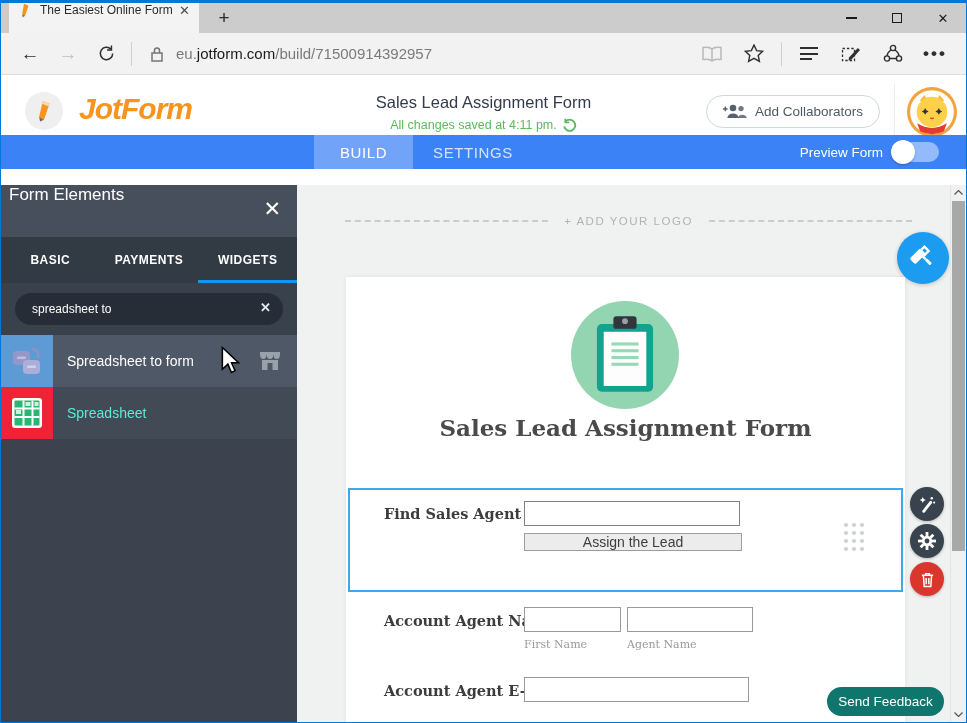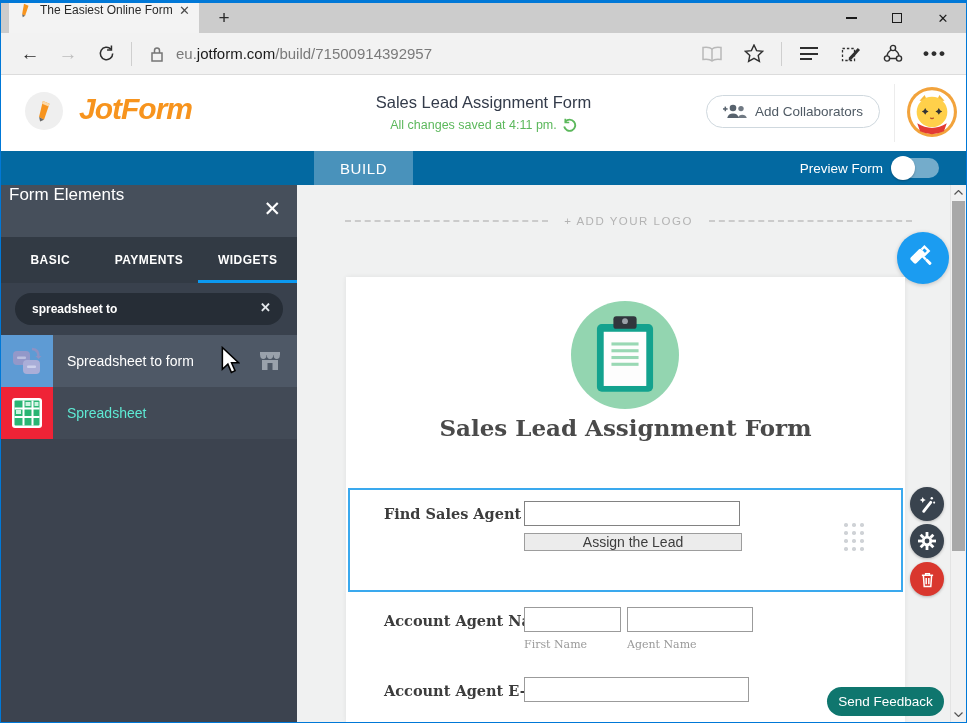--- a/index.html
+++ b/index.html
@@ -48,42 +48,42 @@
   .hdr-center{position:absolute;left:0;right:0;top:18px;text-align:center}
   .hdr-title{font-size:16.5px;color:#333b4a}
   .hdr-status{margin-top:6px;font-size:12.5px;color:#5cb85c;display:inline-flex;align-items:center;gap:5px}
   .collab-btn{position:absolute;right:86px;top:20px;height:33px;border-radius:17px;
     border:1px solid #cfd8de;background:#fff;display:flex;align-items:center;gap:8px;
     padding:0 16px;font-size:13.5px;color:#4f5a64}
   .hdr-vdiv{position:absolute;right:71px;top:9px;height:58px;width:1px;background:#ececec}
   .avatar{position:absolute;right:9px;top:12px;width:50px;height:50px;border-radius:50%;overflow:hidden}
 
   
-  .orangebar{position:absolute;top:150px;left:0;right:0;height:34px;background:#0369a1}
+  .orangebar{position:absolute;top:134px;left:0;right:0;height:34px;background:#3b82f6}
   .obar-tab{position:absolute;top:0;height:34px;display:flex;align-items:center;justify-content:center;
     font-size:15px;font-weight:300;letter-spacing:.6px;color:rgba(255,255,255,.78)}
   .obar-tab.active{background:rgba(255,255,255,.28);color:#fff}
   .preview{position:absolute;right:27px;top:0;height:34px;display:flex;align-items:center;gap:10px}
   .preview-label{color:#fff;font-size:13.5px;font-weight:300}
   .toggle{position:relative;width:46px;height:20px;border-radius:10px;background:rgba(255,255,255,.45)}
   .toggle-knob{position:absolute;left:-2px;top:-2px;width:24px;height:24px;border-radius:50%;
     background:#fff;box-shadow:0 1px 2px rgba(0,0,0,.25)}
 
   
   .sidebar{position:absolute;top:184px;left:0;width:296px;bottom:0;background:#3c434f}
   .sb-header{position:relative;height:52px;background:#464f5b;display:flex;align-items:flex-start;padding:0 8px}
   .sb-title{color:#fff;font-size:17px;font-weight:300}
   .sb-close{position:absolute;right:16px;top:12px;color:#fff;font-size:21px;font-weight:300}
   .sb-tabs{position:relative;height:46px;background:#323a44;display:flex}
   .sb-tab{flex:1;display:flex;align-items:center;justify-content:center;
     color:#fff;font-size:12px;font-weight:700;letter-spacing:.5px}
   .sb-underline{position:absolute;bottom:0;left:197px;width:99px;height:3px;background:#0b99f1}
   .sb-search{position:relative;height:52px;background:#39414d}
   .sb-search input{position:absolute;left:14px;top:10px;width:268px;height:32px;border-radius:16px;
-    border:none;background:#262d36;color:#fff;font-weight:700;font-size:12px;
+    border:none;background:#262d36;color:#fff;font-weight:400;font-size:12px;
     padding:0 34px 0 17px;font-family:"Liberation Sans",sans-serif;outline:none}
   .sb-search .clear{position:absolute;right:26px;top:17px;color:#e4e8ec;font-size:13px;font-weight:700}
   .sb-item{position:relative;height:52px;display:flex;align-items:center}
   .sb-item .tile{width:52px;height:52px;flex:0 0 52px;display:flex;align-items:center;justify-content:center}
   .sb-item .lbl{margin-left:14px;font-size:14px}
   .item1{background:#4e5866}
   .item1 .lbl{color:#ffffff}
   .item2{background:#424a56}
   .item2 .lbl{color:#5eead4}
   .tile-blue{background:#5e9bd4}
@@ -264,20 +264,21 @@
         <path d="M16 18.5 l1.1 1.9 1.9 1.1 -1.9 1.1 -1.1 1.9 -1.1 -1.9 -1.9 -1.1 1.9 -1.1 Z" fill="#333"></path>
         <path d="M28 18.5 l1.1 1.9 1.9 1.1 -1.9 1.1 -1.1 1.9 -1.1 -1.9 -1.9 -1.1 1.9 -1.1 Z" fill="#333"></path>
         <path d="M20.5 27 q1.5 1.6 3 0" stroke="#b5502a" stroke-width="1.2" fill="none"></path>
         <path d="M9 32 q13 8 26 0 l-2.5 7 q-10.5 5 -21 0 Z" fill="#e23b34"></path>
       </svg>
     </div>
   </div>
 
   <div class="orangebar">
     <div class="obar-tab active" style="left:313px;width:99px">BUILD</div>
+    <div class="obar-tab" style="left:412px;width:120px">SETTINGS</div>
     <div class="preview">
       <span class="preview-label">Preview Form</span>
       <span class="toggle">
           <span class="toggle-knob"></span>
         </span>
     </div>
   </div>
 
   <div class="sidebar">
     <div class="sb-header">

